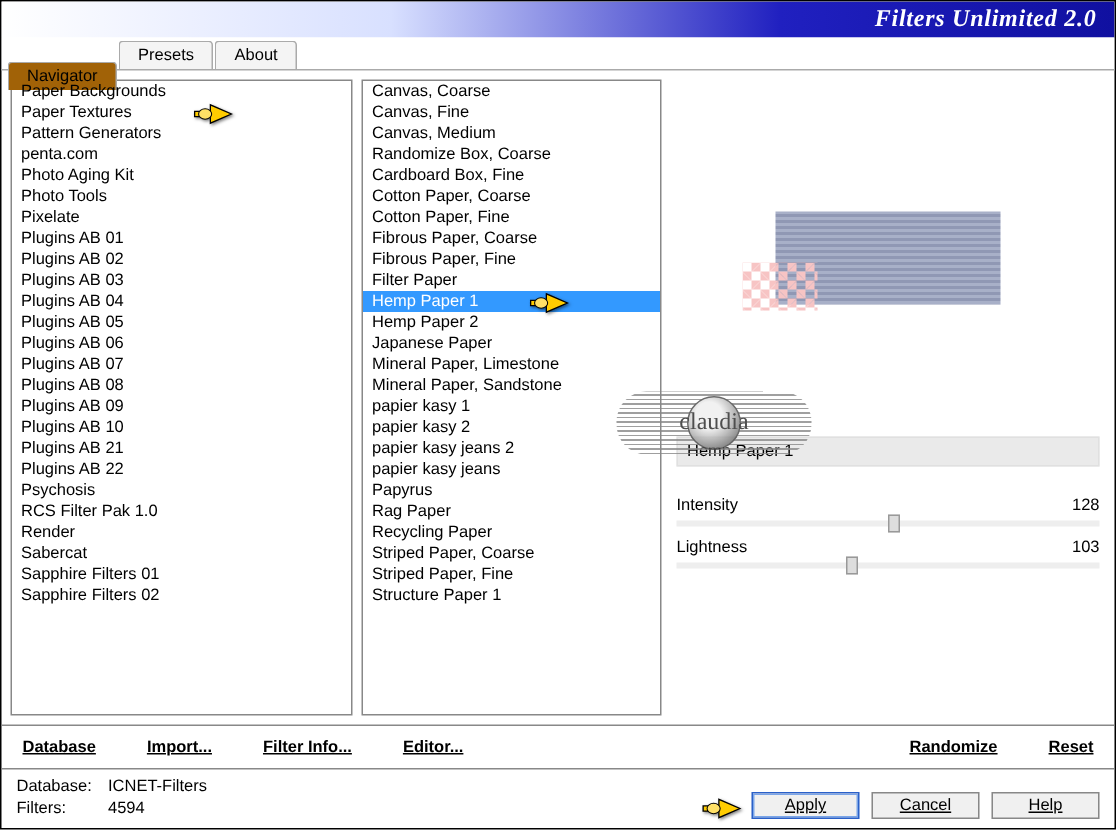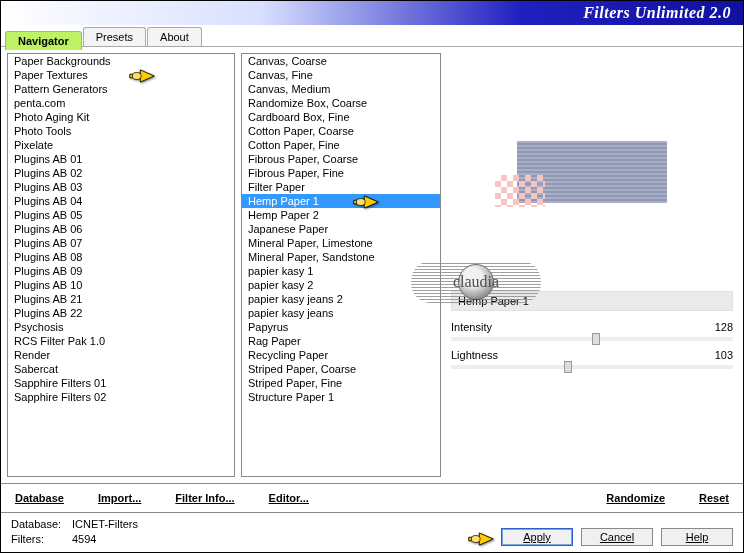--- a/index.html
+++ b/index.html
@@ -40,21 +40,21 @@
     padding: 3px 12px;
     border: 1px solid #aaa;
     border-bottom: none;
     background: #f4f4f4;
     margin-right: 1px;
     border-radius: 3px 3px 0 0;
     font-size: 11px;
     cursor: default;
     position: relative;
   }
-  .tab.active { background: #bef264; top: 4px; font-weight: bold; }
+  .tab.active { background: #a16207; top: 14px; }
   .main {
     flex: 1;
     display: flex;
     padding: 6px;
     gap: 6px;
     overflow: hidden;
   }
   .panel-list {
     border: 1px solid #888;
     background: #fff;
@@ -104,21 +104,21 @@
     background-size:12px 12px;
     background-position:0 0,0 6px,6px -6px,-6px 0;
   }
   .filter-name-row {
     background: #eaeaea;
     border: 1px solid #e0e0e0;
     padding: 3px 6px;
     margin-top: 4px;
     font-size: 11px;
   }
-  .slider-block { margin-top: 8px; }
+  .slider-block { margin-top: 18px; }
   .slider-row {
     display: flex;
     justify-content: space-between;
     align-items: center;
     font-size: 11px;
     padding: 2px 0;
   }
   .slider-track {
     height: 4px;
     background: #eee;

